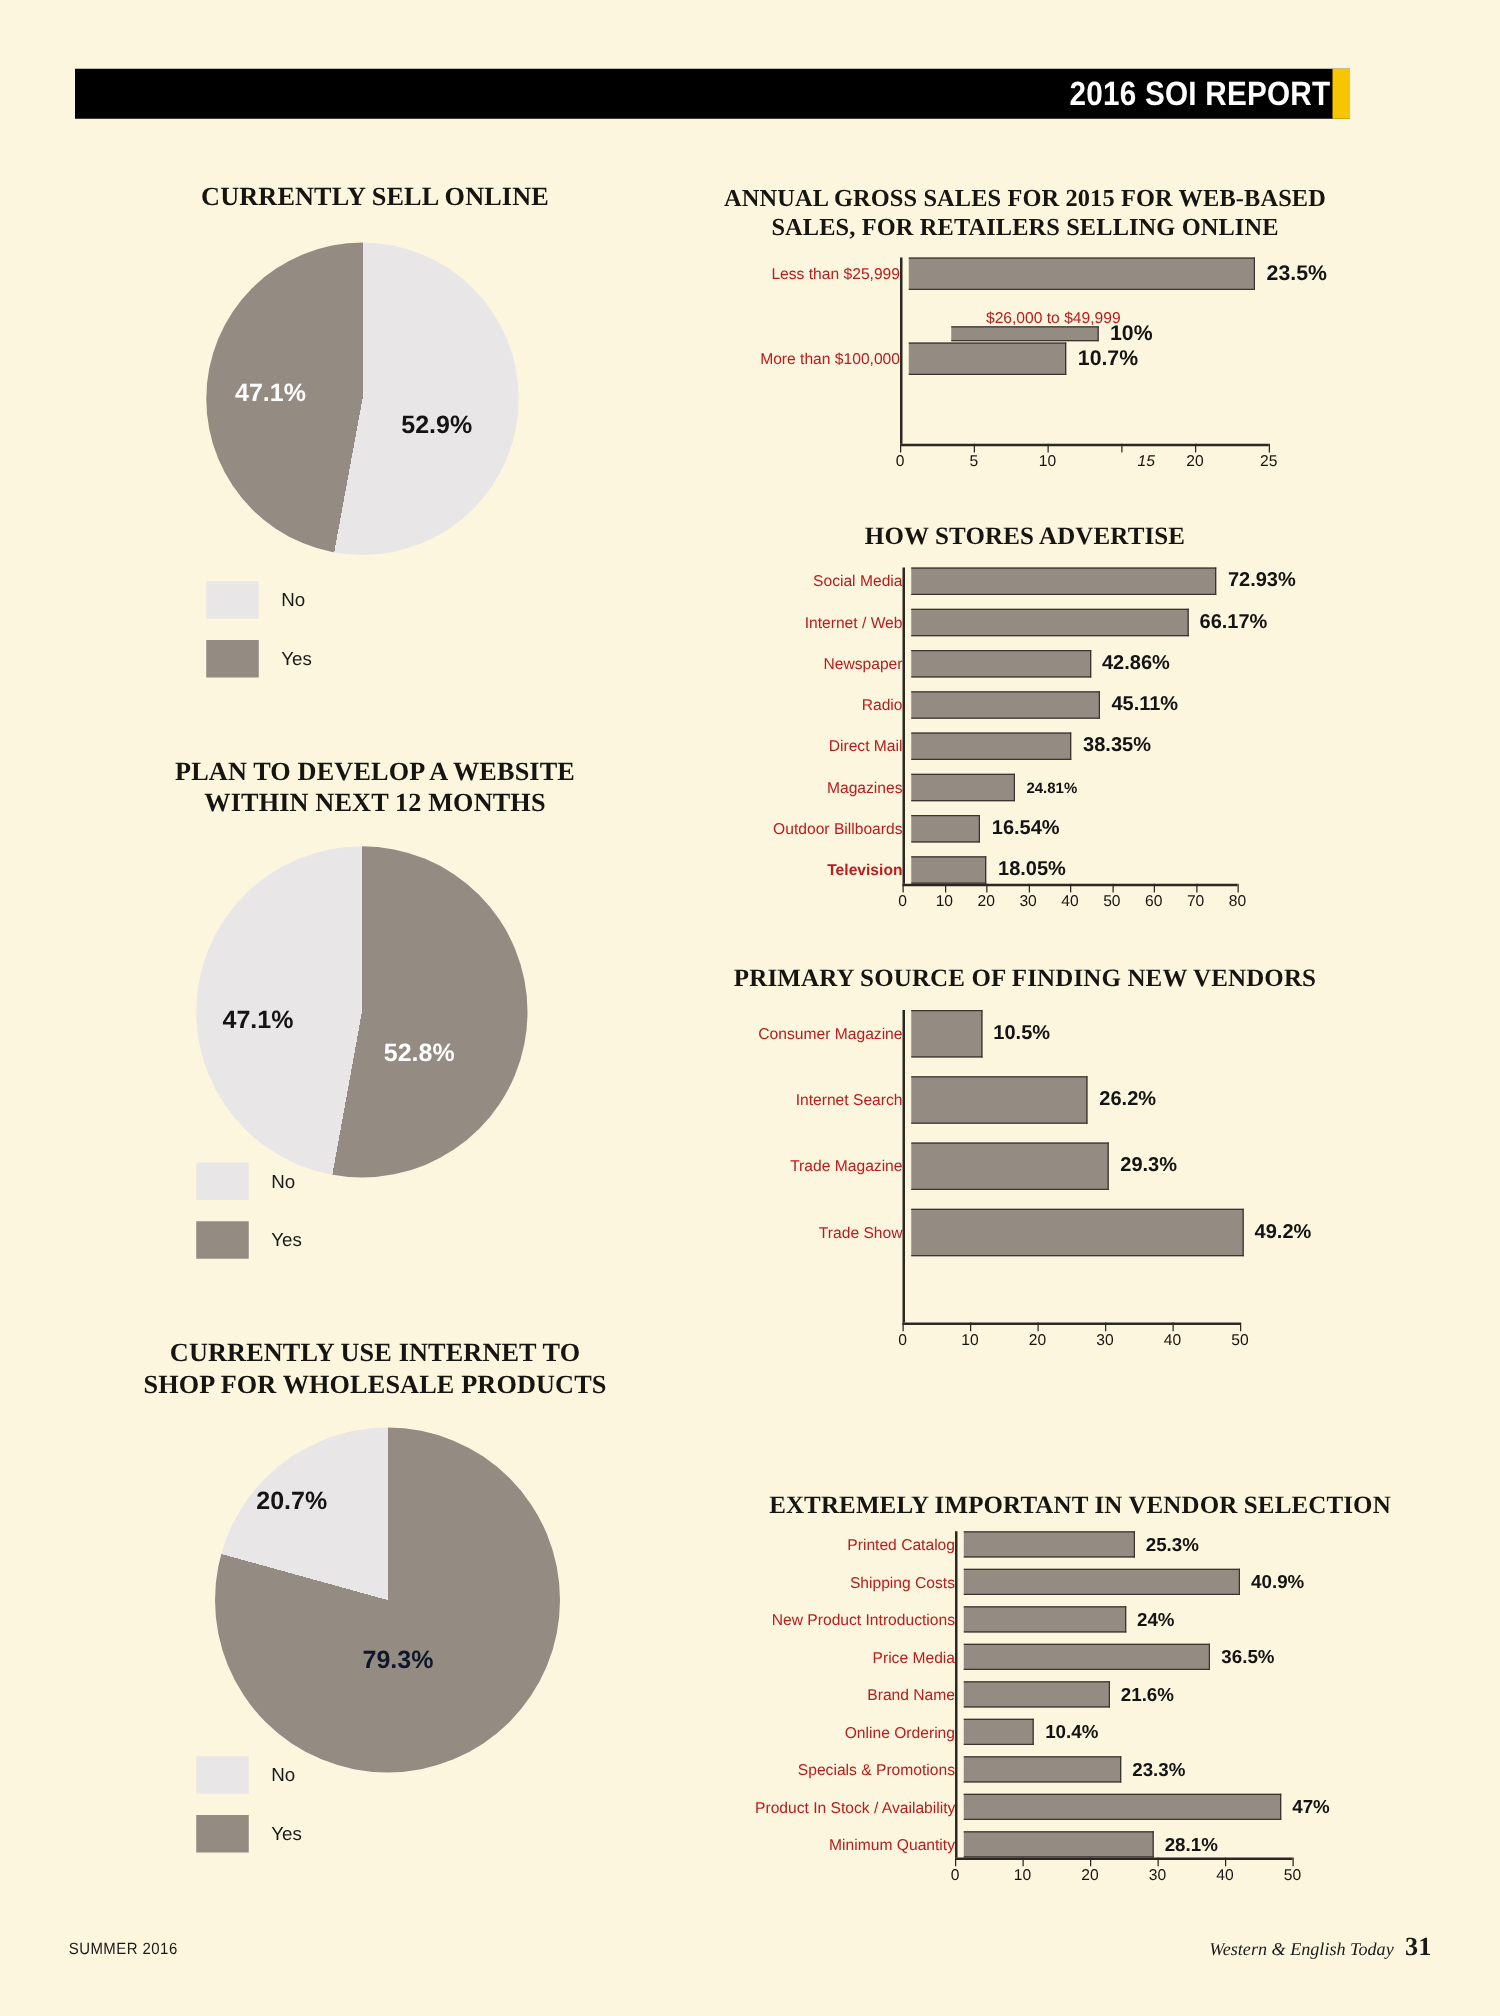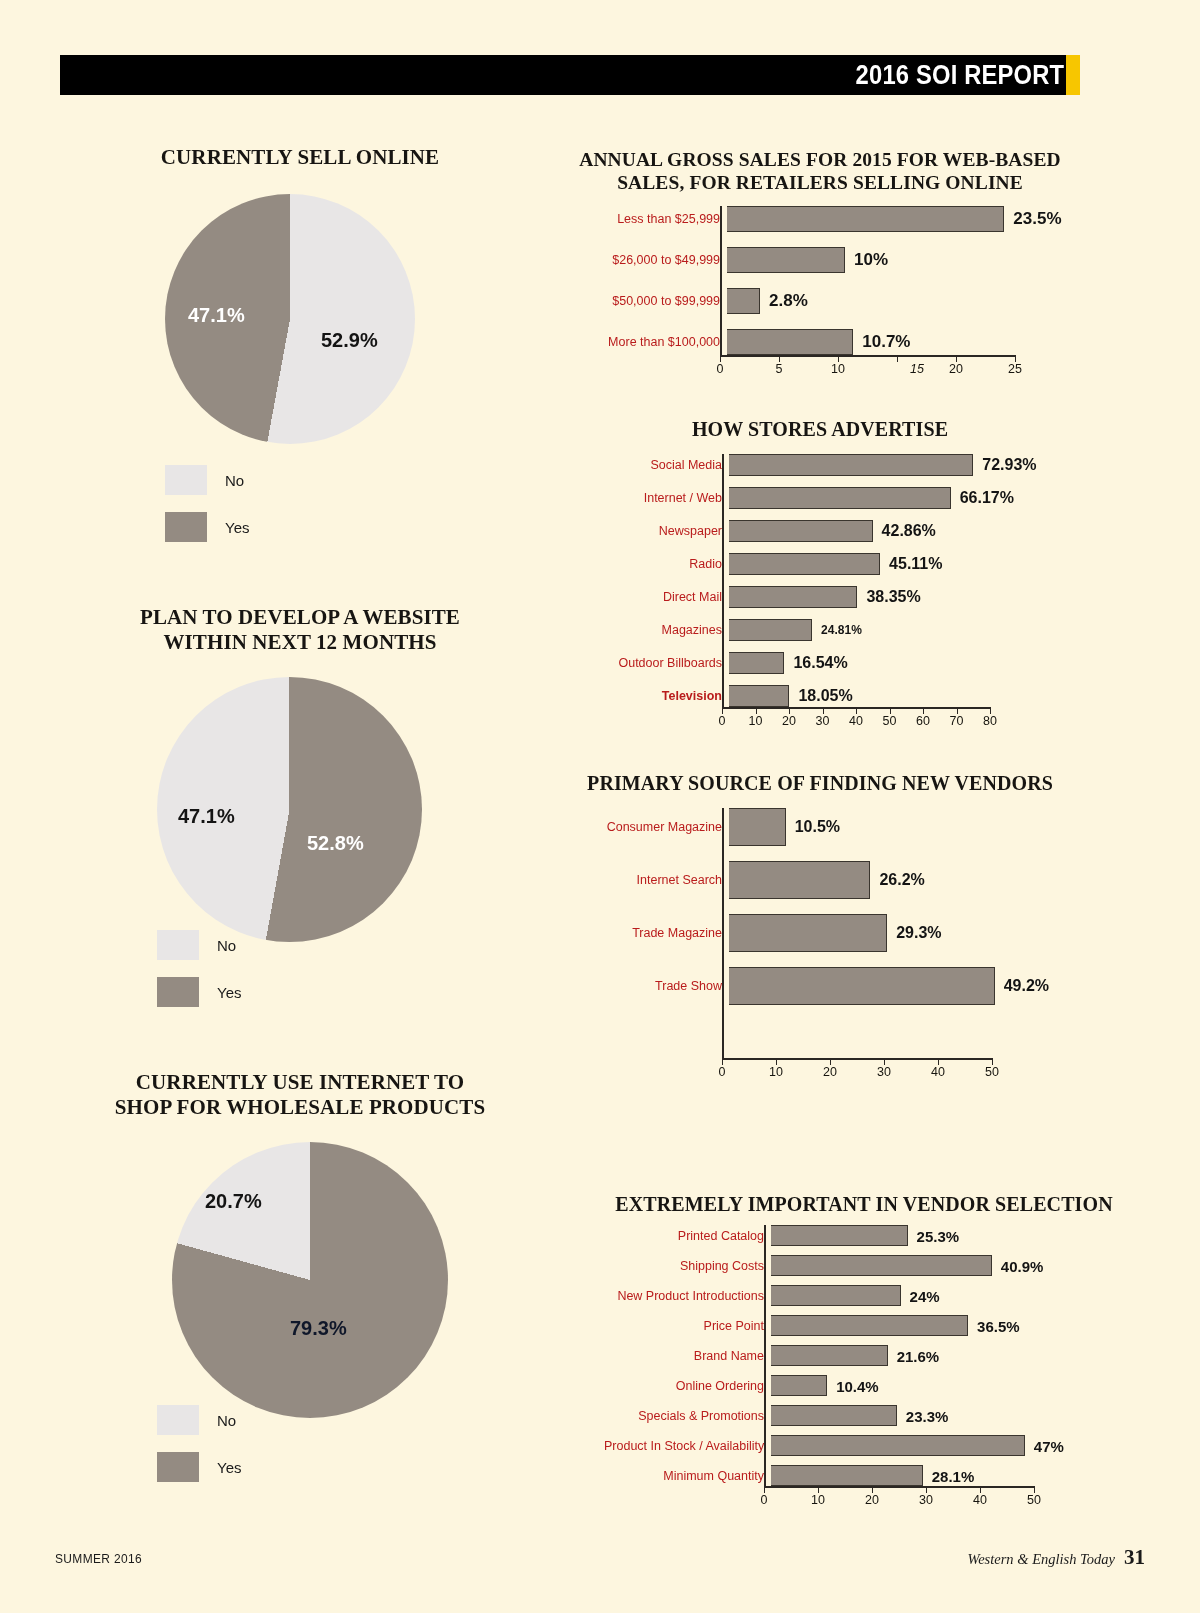--- a/index.html
+++ b/index.html
@@ -158,32 +158,25 @@
     <div>SALES, FOR RETAILERS SELLING ONLINE</div>
   </div>
   <div class="bars" id="bars1" style="left: 0px; top: 58px; width: 520px; position: absolute; height: 177px;">
       <div class="bar-row" style="height: 26px; margin-bottom: 15px;">
         <div class="bar-cat" style="width: 160px;">Less than $25,999</div>
         <div class="bar-track" style="width: 277.3px;">
           <div class="bar-rect"></div>
           <div class="bar-val" style="font-size: 17px;">23.5%</div>
         </div>
       </div>
-      <div class="bar-row" style="height: 26px; margin-bottom: 15px;">
+      <div class="bar-row" style="height: 26px; margin-bottom: 1px; flex-direction: column;">
         <div class="bar-cat" style="width: 160px;">$26,000 to $49,999</div>
         <div class="bar-track" style="width: 118px;">
           <div class="bar-rect"></div>
           <div class="bar-val" style="font-size: 17px;">10%</div>
-        </div>
-      </div>
-      <div class="bar-row" style="height: 26px; margin-bottom: 15px;">
-        <div class="bar-cat" style="width: 160px;">$50,000 to $99,999</div>
-        <div class="bar-track" style="width: 33.04px;">
-          <div class="bar-rect"></div>
-          <div class="bar-val" style="font-size: 17px;">2.8%</div>
         </div>
       </div>
       <div class="bar-row" style="height: 26px; margin-bottom: 15px;">
         <div class="bar-cat" style="width: 160px;">More than $100,000</div>
         <div class="bar-track" style="width: 126.26px;">
           <div class="bar-rect"></div>
           <div class="bar-val" style="font-size: 17px;">10.7%</div>
         </div>
       </div>
       <div class="axis-line" style="left: 160px; top: 149px; width: 295px; height: 1.6px;"></div>
@@ -351,21 +344,21 @@
         </div>
       </div>
       <div class="bar-row" style="height: 21px; margin-bottom: 9px;">
         <div class="bar-cat" style="width: 160px;">New Product Introductions</div>
         <div class="bar-track" style="width: 129.6px;">
           <div class="bar-rect"></div>
           <div class="bar-val" style="font-size: 15px;">24%</div>
         </div>
       </div>
       <div class="bar-row" style="height: 21px; margin-bottom: 9px;">
-        <div class="bar-cat" style="width: 160px;">Price Point</div>
+        <div class="bar-cat" style="width: 160px;">Price Media</div>
         <div class="bar-track" style="width: 197.1px;">
           <div class="bar-rect"></div>
           <div class="bar-val" style="font-size: 15px;">36.5%</div>
         </div>
       </div>
       <div class="bar-row" style="height: 21px; margin-bottom: 9px;">
         <div class="bar-cat" style="width: 160px;">Brand Name</div>
         <div class="bar-track" style="width: 116.64px;">
           <div class="bar-rect"></div>
           <div class="bar-val" style="font-size: 15px;">21.6%</div>

